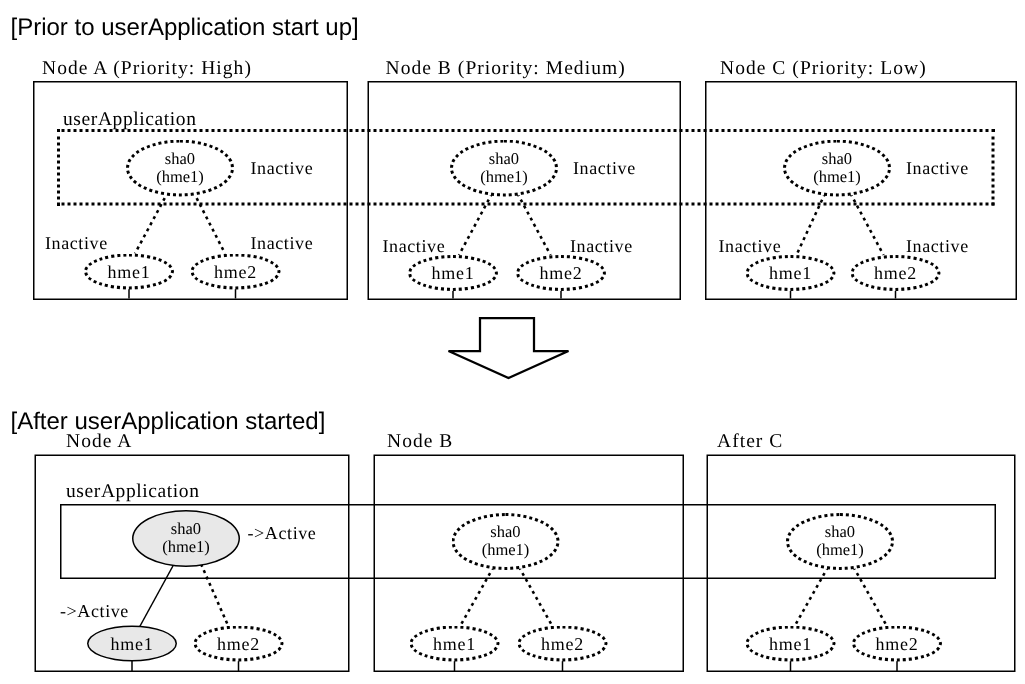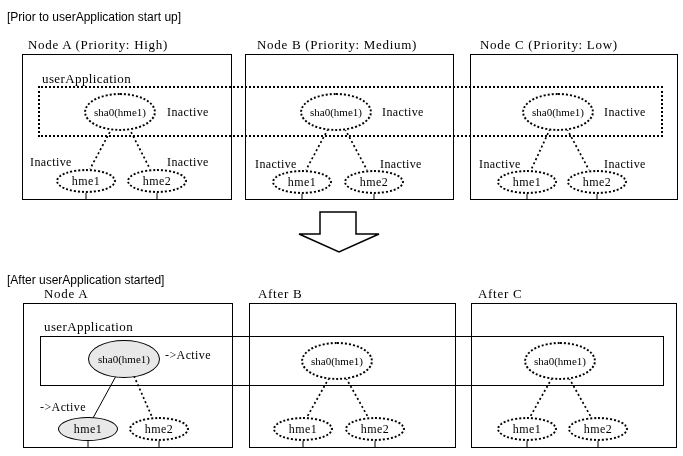--- a/index.html
+++ b/index.html
@@ -1,47 +1,47 @@
 <!DOCTYPE html>
 <html><head>
 <meta charset="utf-8">
 <style>
   html,body { margin:0; padding:0; background:#fff; }
   .stage { position:relative; width:683px; height:456px; background:#ffffff; color:#000;
            font-family:"Liberation Serif", serif; overflow:hidden; }
   .abs { position:absolute; }
-  .section-title { font-family:"Liberation Sans", sans-serif; font-size:12px; white-space:nowrap; }
+  .section-title { font-family:"Liberation Sans", sans-serif; font-size:16px; white-space:nowrap; }
   .node-title { font-size:13px; letter-spacing:0.7px; white-space:nowrap; }
   .node-box { border:1px solid #000; box-sizing:border-box; background:transparent; }
   .app-box-dotted { border:2px dotted #000; box-sizing:border-box; background:transparent; }
   .app-box-solid { border:1px solid #000; box-sizing:border-box; background:transparent; }
   .app-label { font-size:13px; letter-spacing:0.4px; white-space:nowrap; }
   .status { font-size:12px; letter-spacing:0.4px; white-space:nowrap; }
-  .ellipse { border-radius:50%; display:flex; flex-direction:row; align-items:center;
+  .ellipse { border-radius:50%; display:flex; flex-direction:column; align-items:center;
              justify-content:center; text-align:right; background:#fff; box-sizing:border-box; }
   .ellipse.dotted { border:2px dotted #000; }
   .ellipse.active { border:1px solid #000; background:#e8e8e8; }
   .sha-ellipse { width:72px; height:38px; font-size:11px; line-height:12px; }
   .nic-ellipse { width:60px; height:24px; font-size:12px; letter-spacing:0.5px; }
   svg.overlay { position:absolute; left:0; top:0; }
   .z1{z-index:1}.z2{z-index:2}.z3{z-index:3}.z4{z-index:4}.z5{z-index:5}
 </style>
 </head>
 <body>
 
 <div class="stage">
 
   <div class="abs section-title z5" style="left:7px; top:10px;">[Prior to userApplication start up]</div>
   <div class="abs section-title z5" style="left:7px; top:273px;">[After userApplication started]</div>
 
   <div class="abs node-title z5" style="left:257px; top:37px;">Node B (Priority: Medium)</div>
   <div class="abs node-title z5" style="left:28px;  top:37px;">Node A (Priority: High)</div>
   <div class="abs node-title z5" style="left:480px; top:37px;">Node C (Priority: Low)</div>
   <div class="abs node-title z5" style="left:44px;  top:286px;">Node A</div>
-  <div class="abs node-title z5" style="left:258px; top:286px;">After B</div>
+  <div class="abs node-title z5" style="left:258px; top:286px;">Node B</div>
   <div class="abs node-title z5" style="left:478px; top:286px;">After C</div>
 
   <div class="abs node-box z1" style="left:22px;  top:54px;  width:210px; height:146px;"></div>
   <div class="abs node-box z1" style="left:245px; top:54px;  width:209px; height:146px;"></div>
   <div class="abs node-box z1" style="left:470px; top:54px;  width:208px; height:146px;"></div>
   <div class="abs node-box z1" style="left:23px;  top:303px; width:210px; height:145px;"></div>
   <div class="abs node-box z1" style="left:249px; top:303px; width:207px; height:145px;"></div>
   <div class="abs node-box z1" style="left:471px; top:303px; width:206px; height:145px;"></div>
 
   <div class="abs app-box-dotted z2" style="left:38px; top:86px;  width:625px; height:51px;"></div>

